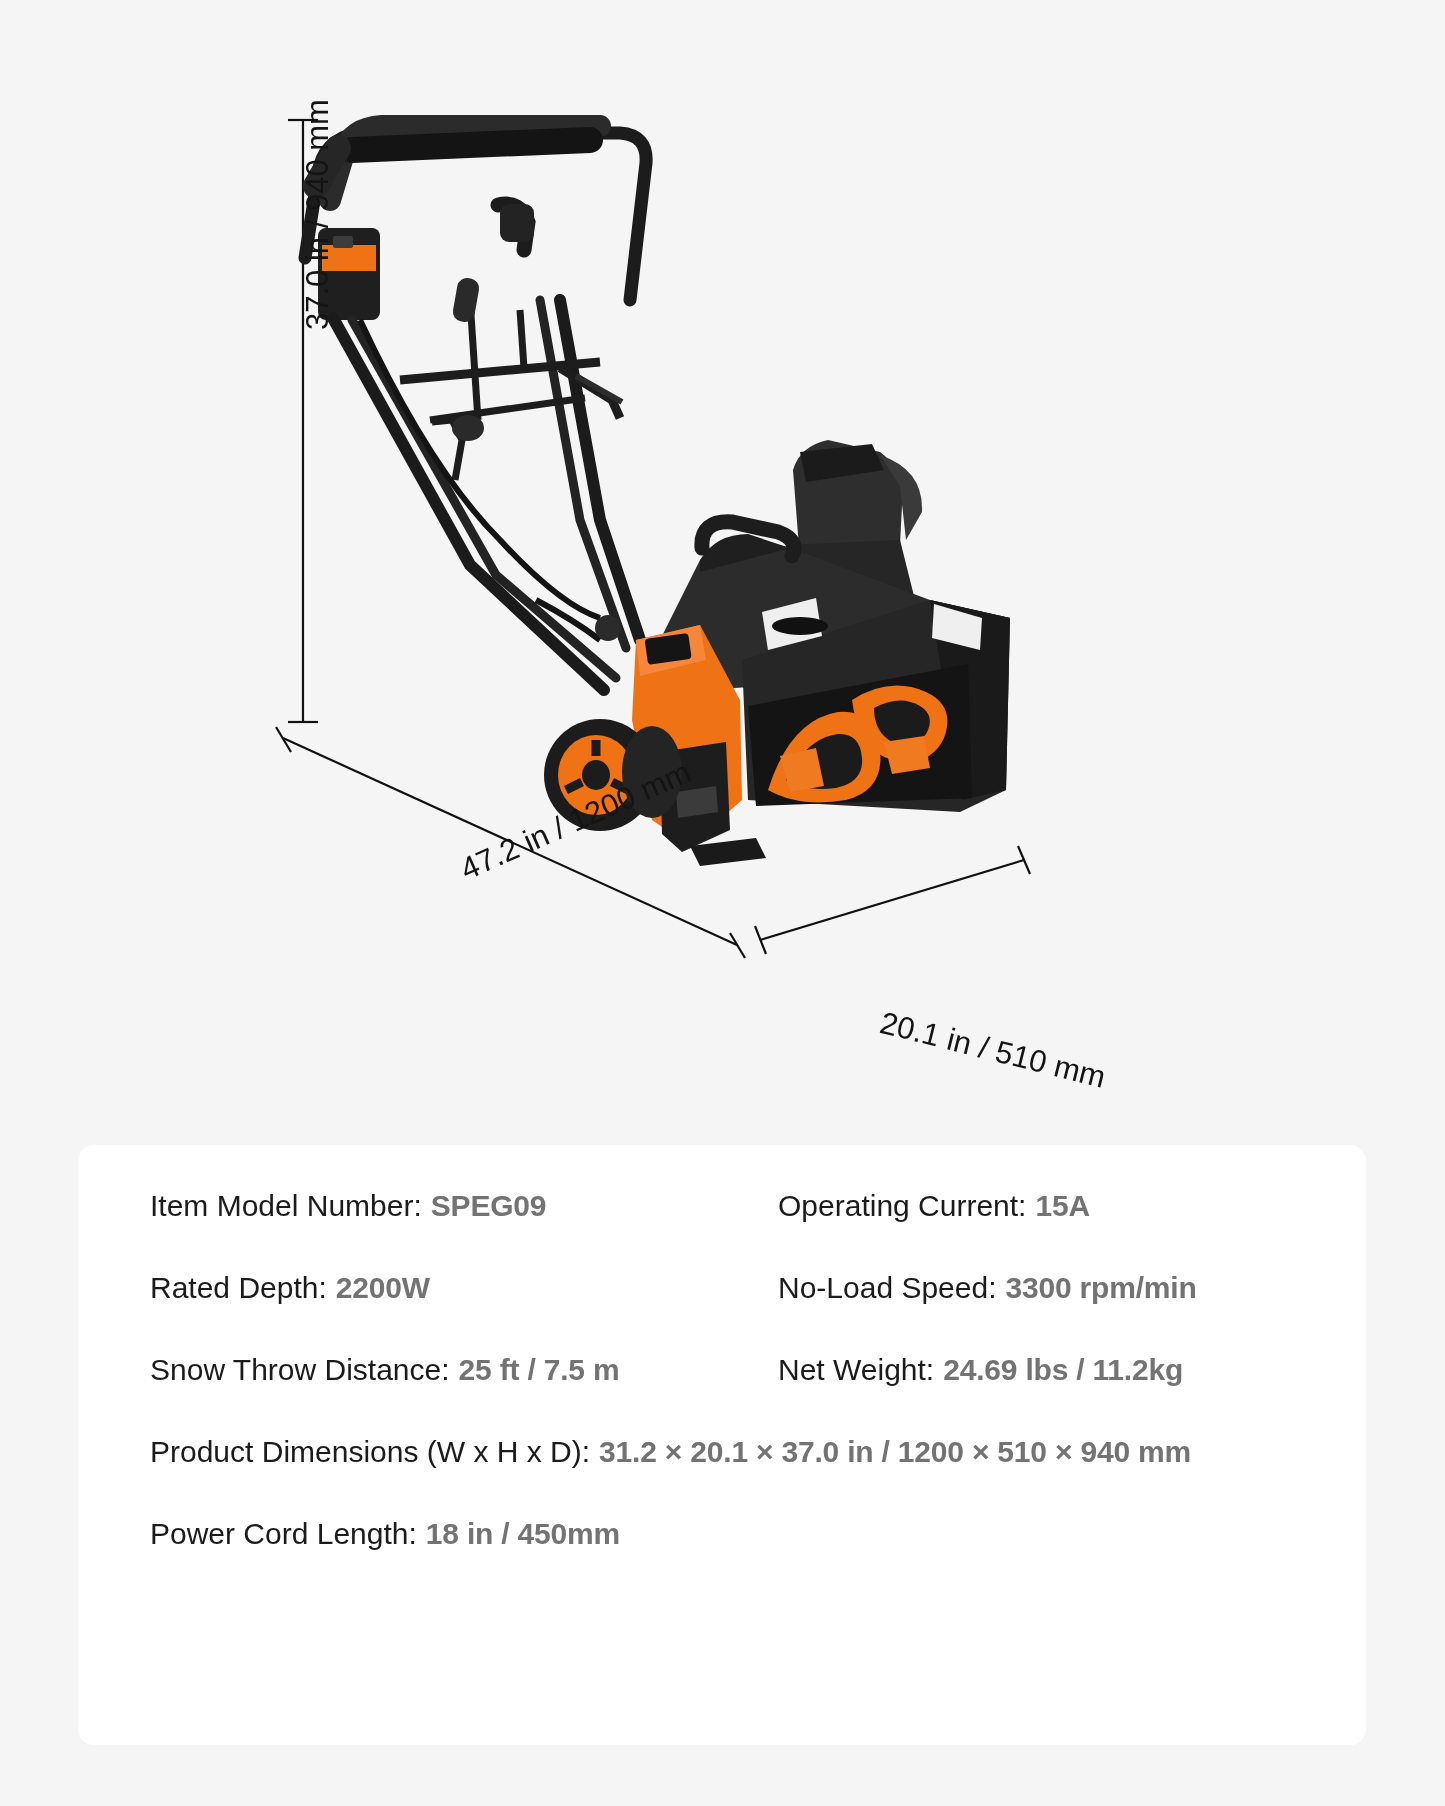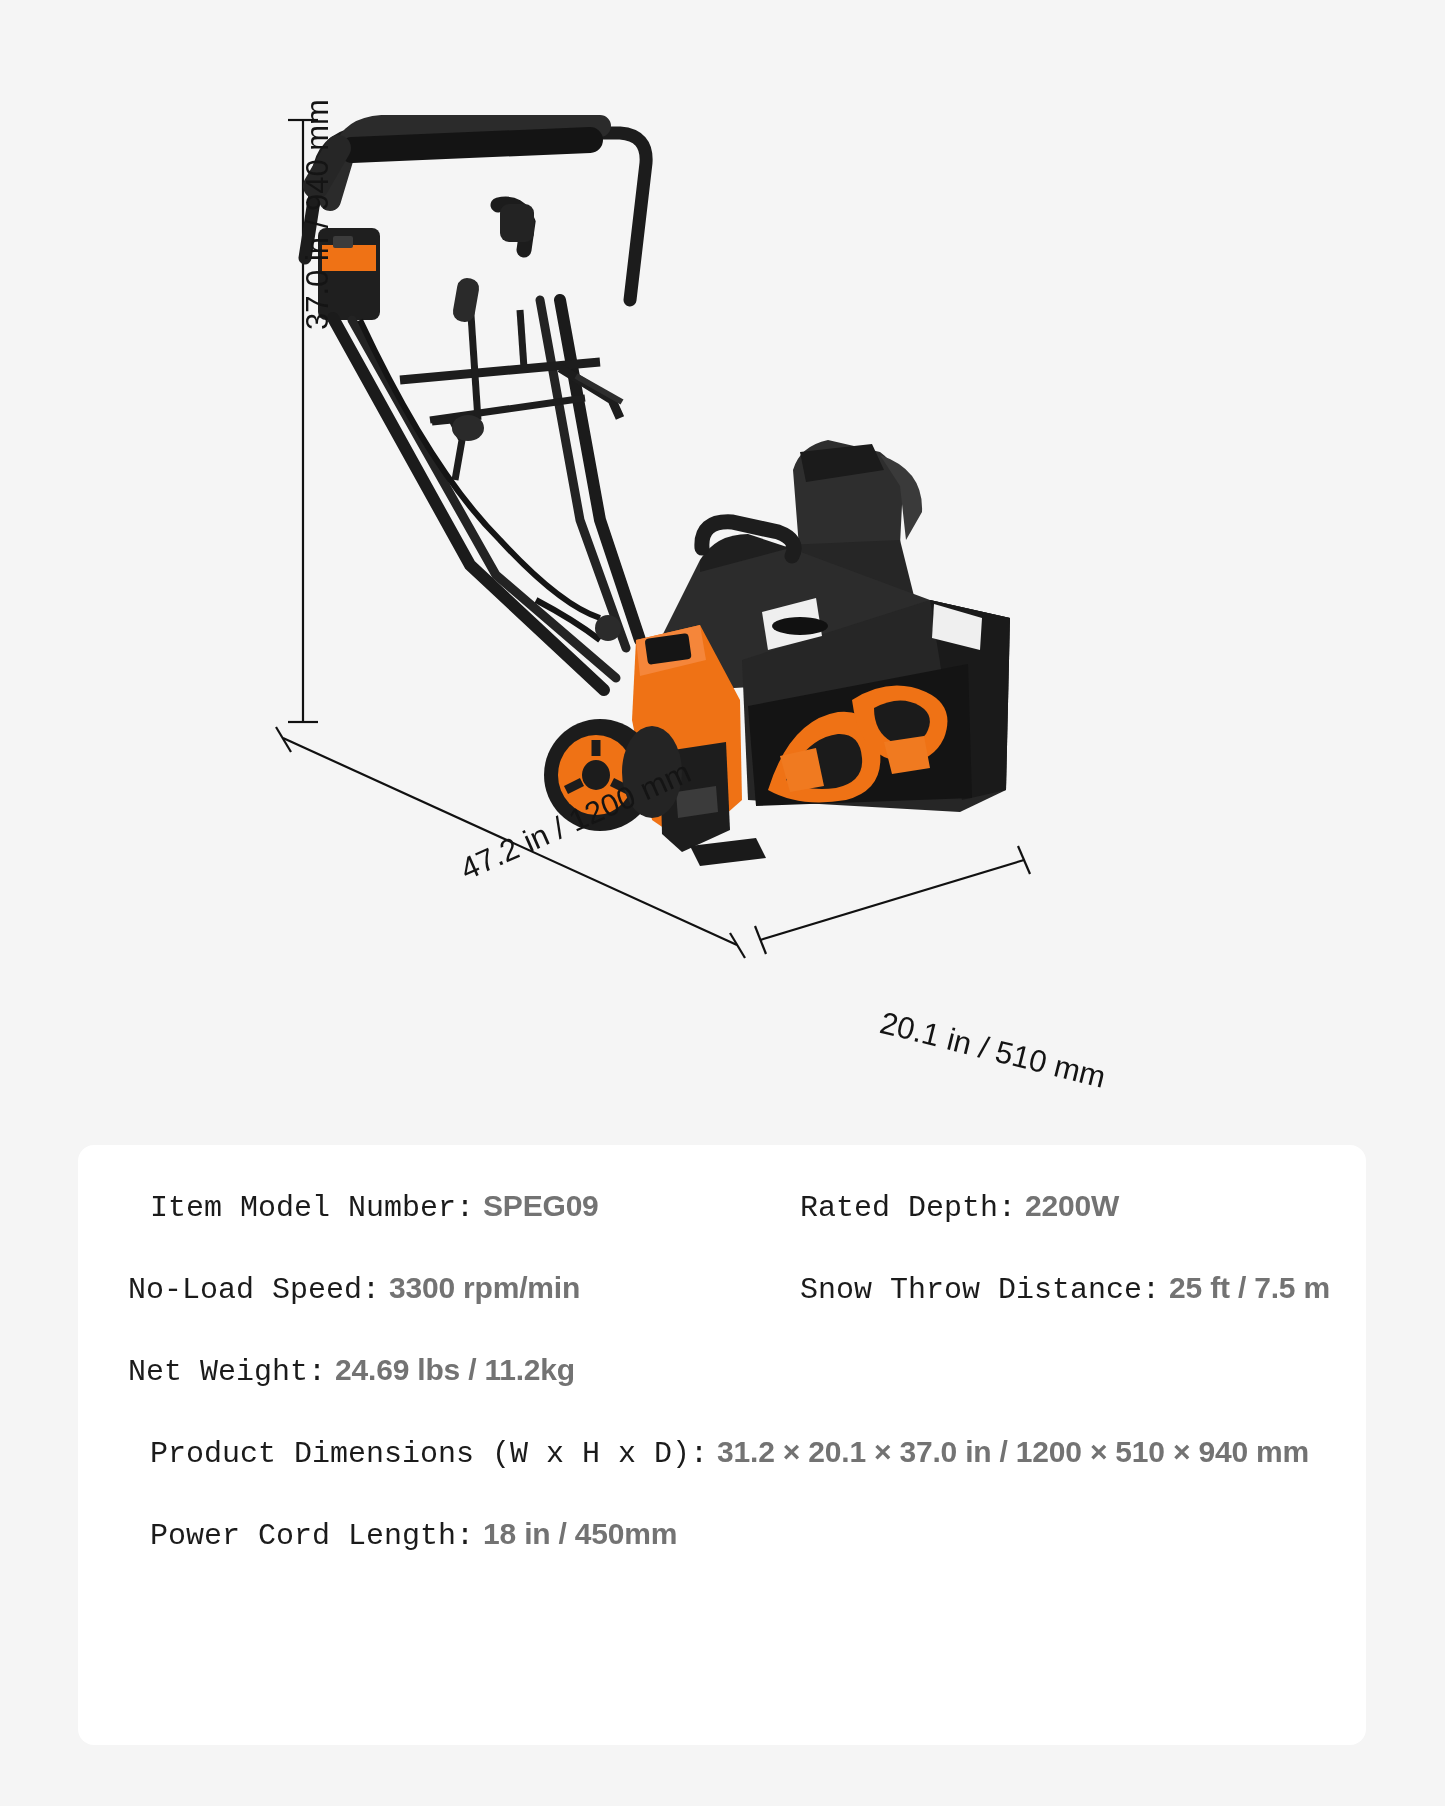--- a/index.html
+++ b/index.html
@@ -86,21 +86,20 @@
     align-items: baseline;
     height: 82px;
     font-size: 30px;
     white-space: nowrap;
   }
   .spec-row.full { grid-column: 1 / span 2; }
 
   .spec-label {
     color: #1b1b1b;
     font-weight: 400;
-    font-family: Liberation Mono, monospace;
   }
   .spec-value {
     color: #737373;
     font-weight: bold;
     margin-left: 9px;
     letter-spacing: -0.2px;
   }
   .spec-row.left { padding-left: 32px; }
   .spec-row.right { padding-left: 10px; }
 </style>
@@ -216,20 +215,24 @@
     <div class="dim-label dim-depth">20.1 in / 510 mm</div>
   </div>
 
   <div class="spec-card">
     <div class="spec-grid">
 
       <div class="spec-row left">
         <span class="spec-label">Item Model Number:</span>
         <span class="spec-value">SPEG09</span>
       </div>
+      <div class="spec-row right">
+        <span class="spec-label">Operating Current:</span>
+        <span class="spec-value">15A</span>
+      </div>
 
       <div class="spec-row left">
         <span class="spec-label">Rated Depth:</span>
         <span class="spec-value">2200W</span>
       </div>
       <div class="spec-row right">
         <span class="spec-label">No-Load Speed:</span>
         <span class="spec-value">3300 rpm/min</span>
       </div>
 

